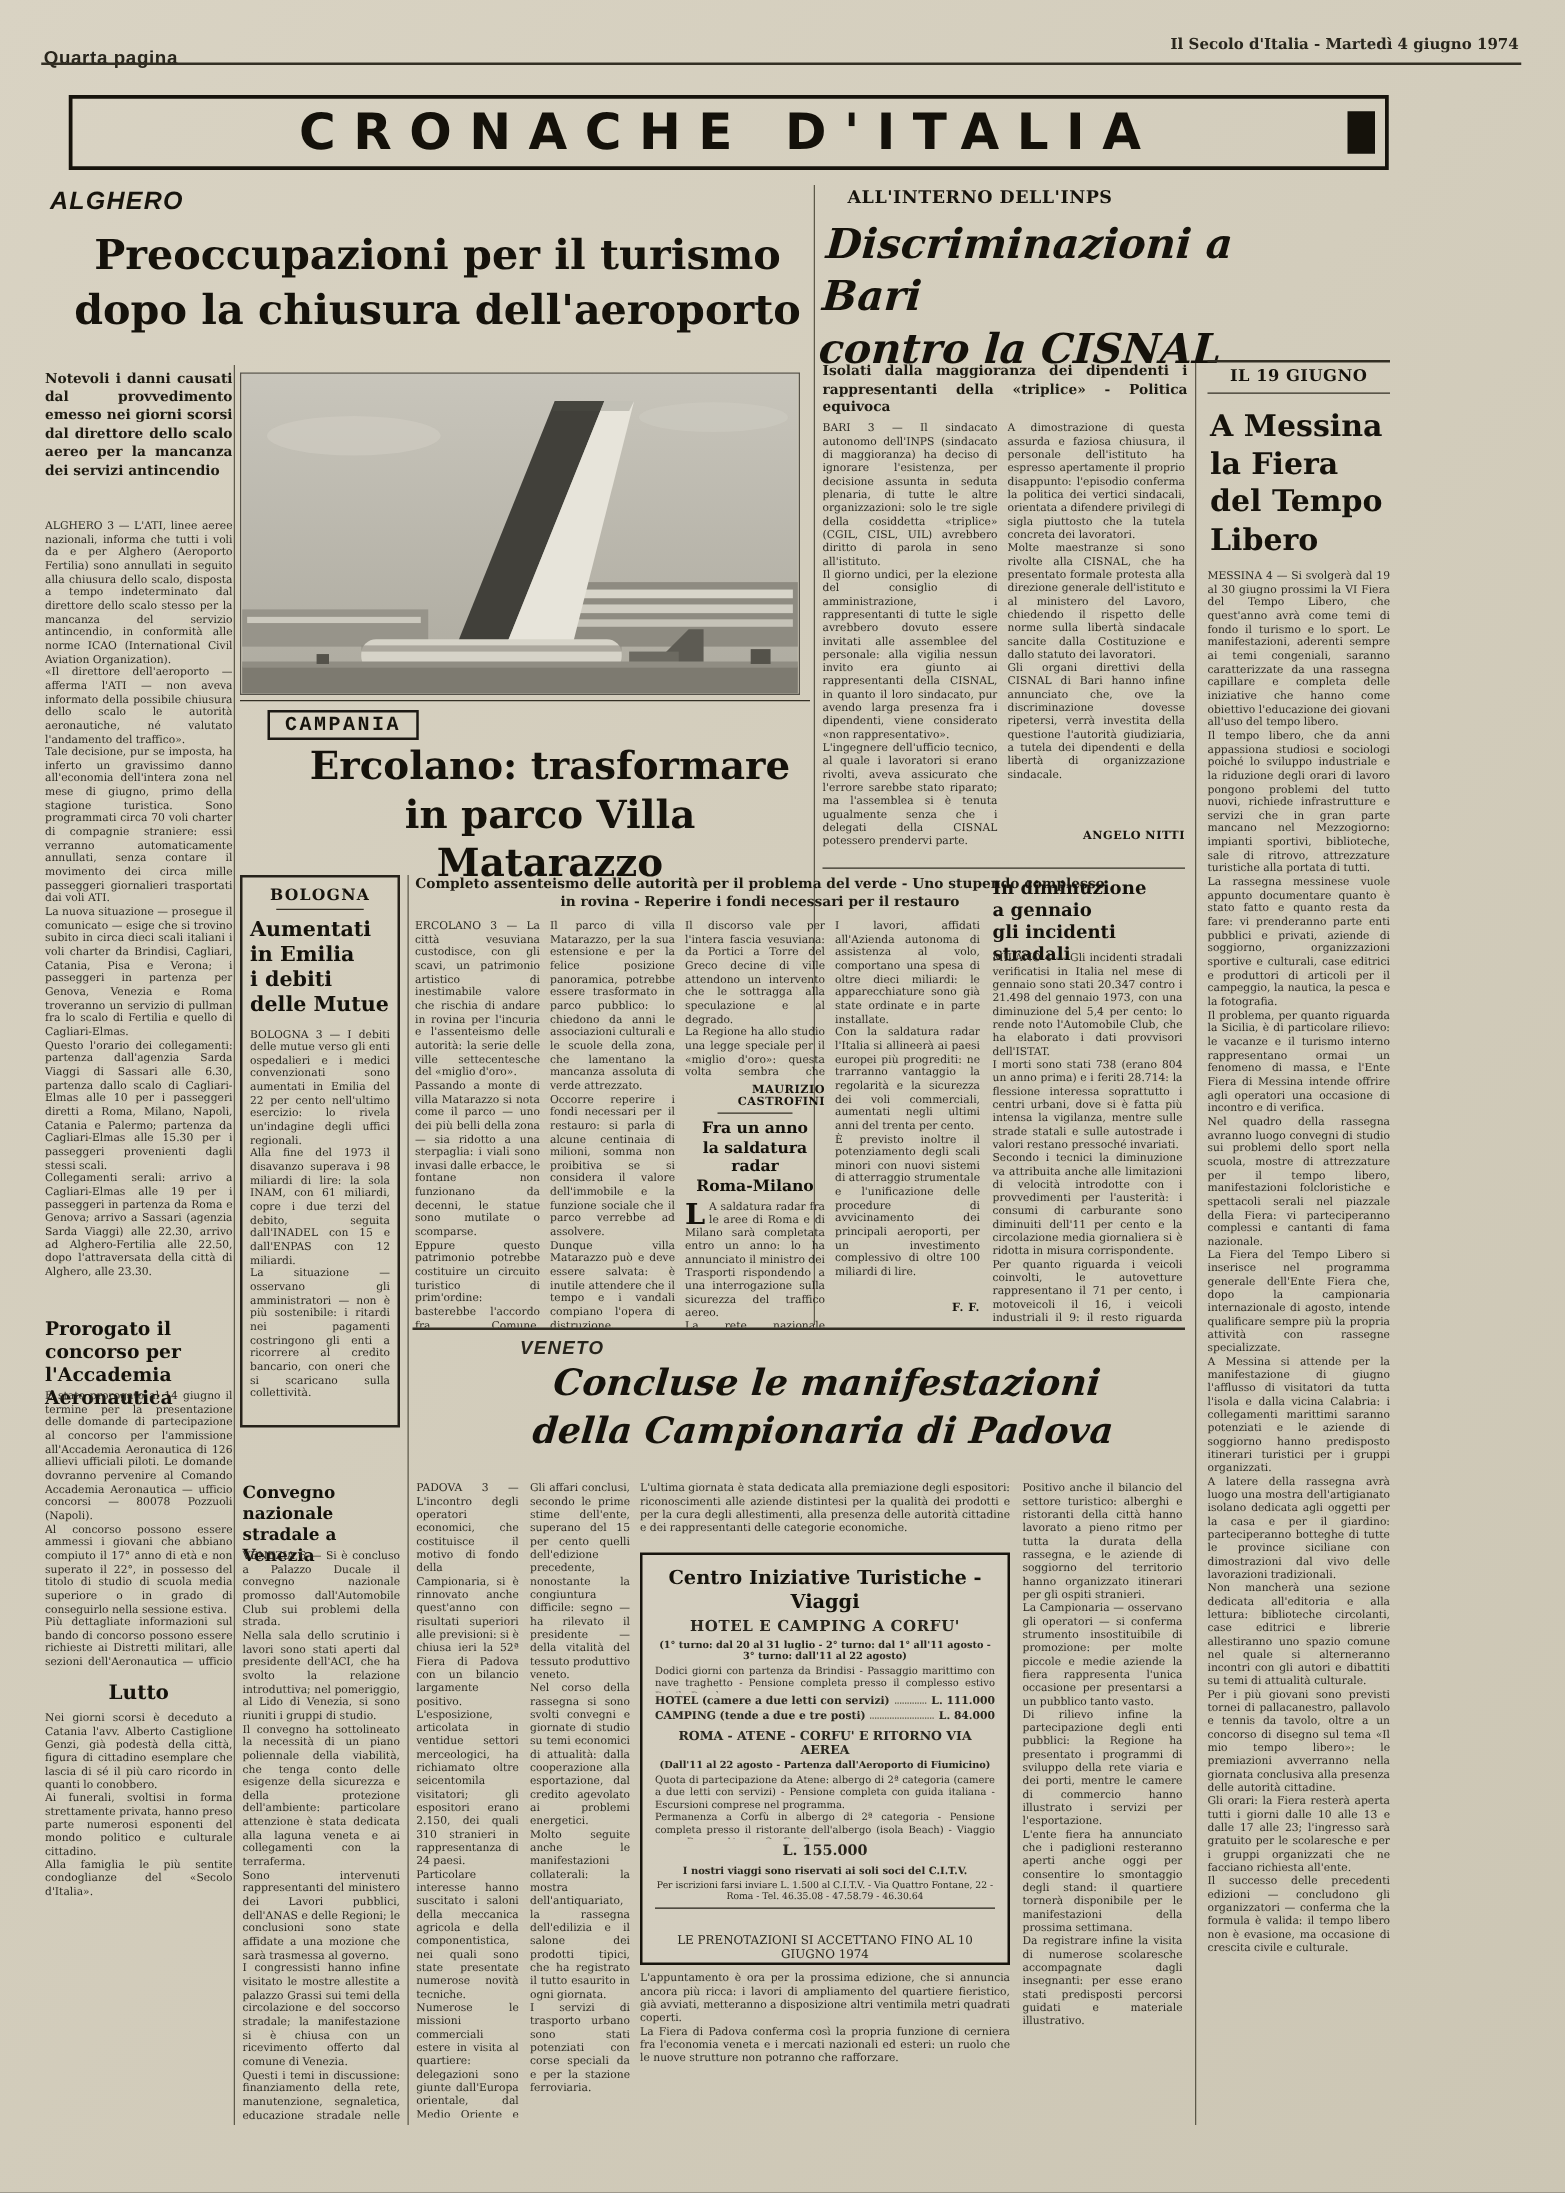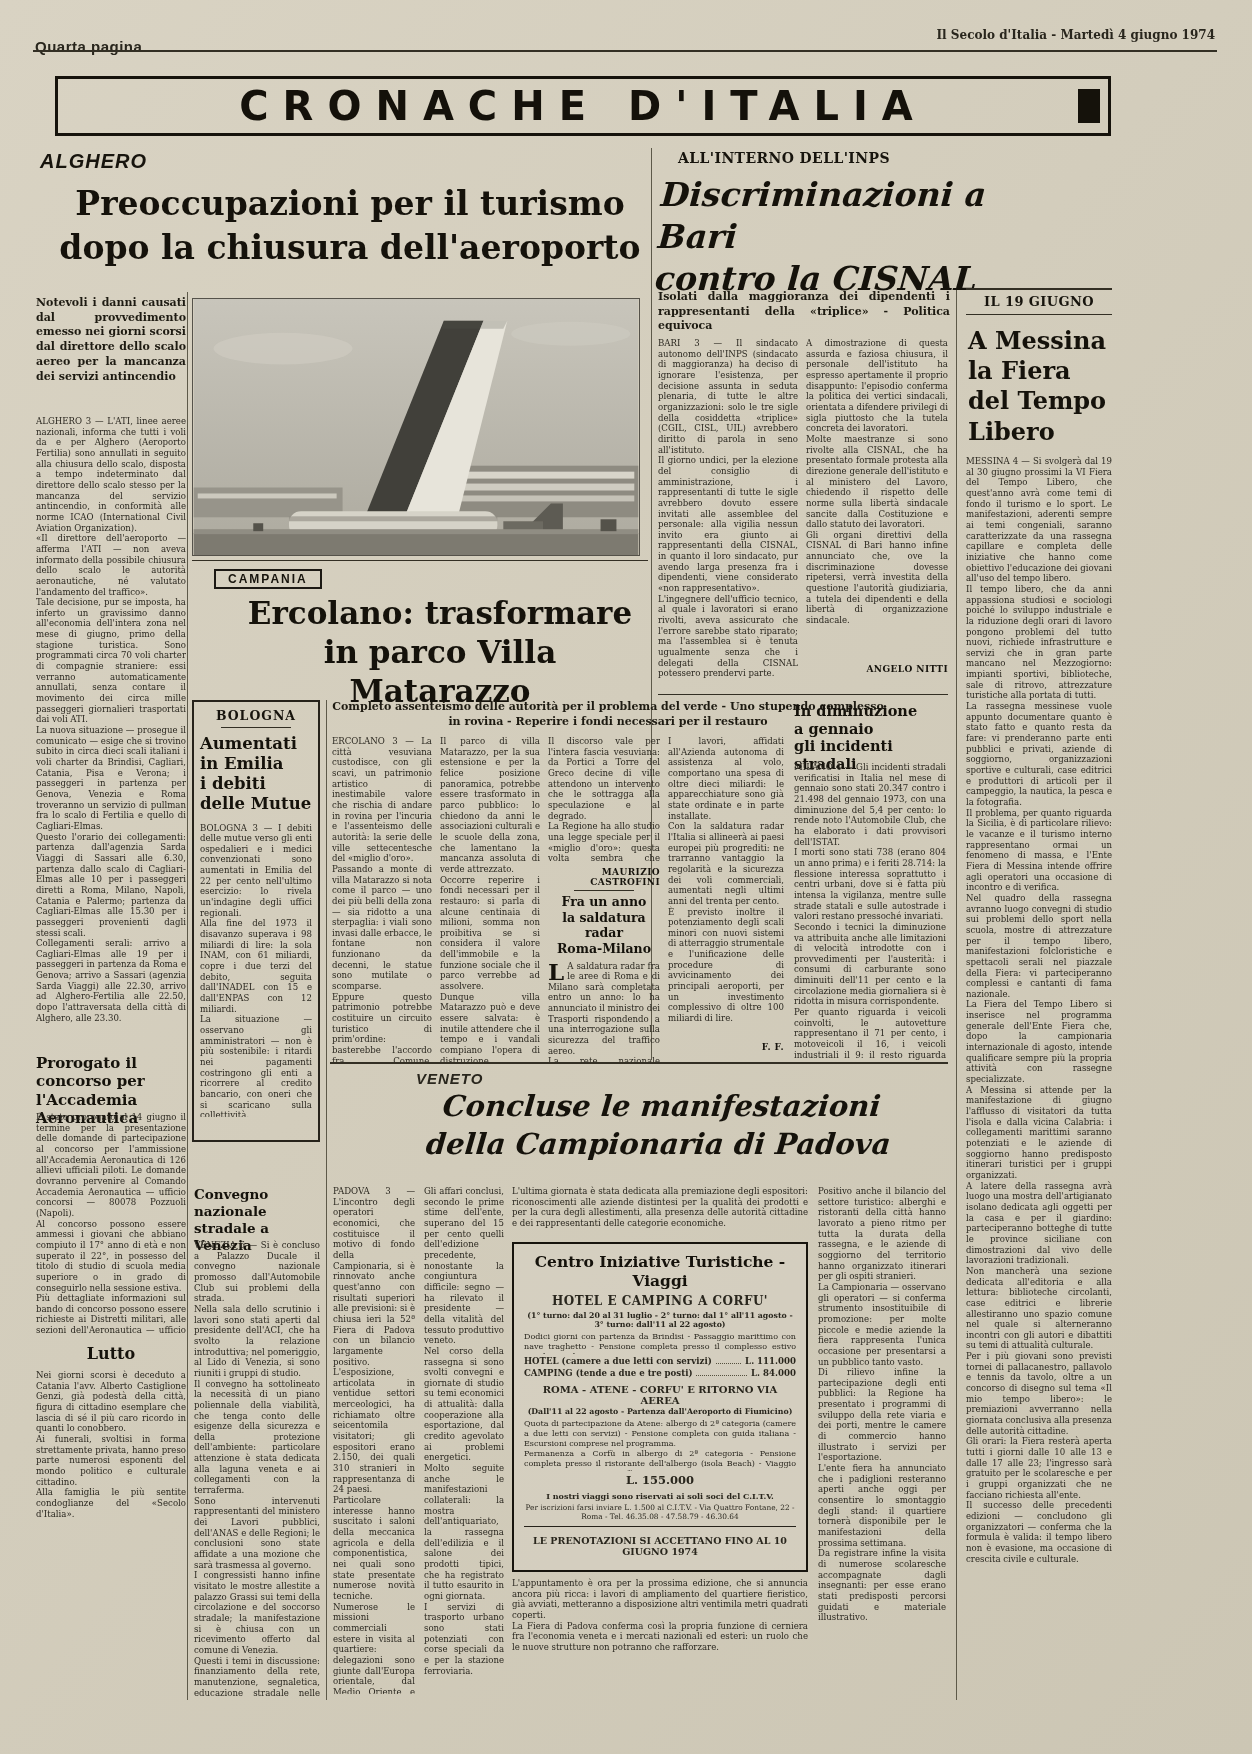--- a/index.html
+++ b/index.html
@@ -9,21 +9,21 @@
   .abs{position:absolute;}
   .hrule{position:absolute;background:#332f24;}
   .vrule{position:absolute;width:1px;background:#5d5949;}
   .body{font-size:8.6px;line-height:1.24;text-align:justify;white-space:pre-line;overflow:hidden;color:#2b2820;}
   .hl{font-weight:bold;color:#15120b;white-space:pre-line;font-family:"DejaVu Serif",serif;}
   .it{font-style:italic;}
   .standfirst{font-weight:bold;font-size:11px;line-height:1.34;text-align:justify;white-space:pre-line;color:#1e1b12;overflow:hidden;}
   .byline{font-weight:bold;font-size:9px;text-align:right;letter-spacing:.4px;color:#17140d;}
   .k1{font-family:"Liberation Sans",sans-serif;font-weight:bold;font-style:italic;font-size:20px;letter-spacing:1px;color:#17140d;}
   .k2{font-family:"DejaVu Serif",serif;font-weight:bold;font-size:14px;letter-spacing:.4px;color:#17140d;}
-  .boxk{display:inline-block;border:2px solid #1c1914;padding:1px 12px;font-family:Liberation Sans, sans-serif;font-weight:bold;font-size:12px;letter-spacing:2px;color:#17140d;background:transparent;}
+  .boxk{display:inline-block;border:2px solid #1c1914;padding:1px 12px;font-family:Liberation Mono, monospace;font-weight:bold;font-size:16px;letter-spacing:2px;color:#17140d;background:transparent;}
   #banner{position:absolute;left:55px;top:76px;width:1056px;height:60px;border:3px solid #16130c;box-sizing:border-box;
           display:flex;align-items:center;justify-content:center;}
   #banner .txt{font-family:"DejaVu Sans",sans-serif;font-weight:bold;font-size:40px;letter-spacing:14px;color:#14110a;white-space:nowrap;}
   #banner .marker{position:absolute;right:8px;top:10px;width:22px;height:34px;background:#15120b;}
   .dropcap::first-letter{float:left;font-size:23px;line-height:.8;font-weight:bold;padding:2px 3px 0 0;color:#15120b;}
   .adbox{position:absolute;border:2px solid #17140d;box-sizing:border-box;padding:8px 10px;overflow:hidden;background:rgba(222,216,204,.35);}
   .adrow{display:flex;justify-content:space-between;align-items:baseline;font-size:8.6px;font-weight:bold;margin:2px 0;}
   .adrow .dots{flex:1;border-bottom:1px dotted #55513f;margin:0 4px;}
   .ctr{text-align:center;}
   .photo-frame{position:absolute;border:1px solid #55524a;box-sizing:border-box;}
@@ -235,16 +235,16 @@
       <span class="dots"></span>
       <span>L. 84.000</span>
     </div>
     <div class="ctr" style="font-weight:bold;font-size:10px;margin-top:6px;">ROMA - ATENE - CORFU' E RITORNO VIA AEREA</div>
     <div class="ctr" style="font-weight:bold;font-size:7.8px;margin-top:1px;">(Dall'11 al 22 agosto - Partenza dall'Aeroporto di Fiumicino)</div>
     <div class="body" style="font-size:8px;margin-top:3px;height:52px;">Quota di partecipazione da Atene: albergo di 2ª categoria (camere a due letti con servizi) - Pensione completa con guida italiana - Escursioni comprese nel programma.
 Permanenza a Corfù in albergo di 2ª categoria - Pensione completa presso il ristorante dell'albergo (isola Beach) - Viaggio aereo Roma - Atene - Corfù - Roma:</div>
     <div class="ctr" style="font-weight:bold;font-size:11.5px;margin-top:2px;">L. 155.000</div>
     <div class="ctr" style="font-weight:bold;font-size:8px;margin-top:4px;">I nostri viaggi sono riservati ai soli soci del C.I.T.V.</div>
     <div class="ctr" style="font-size:7.4px;margin-top:2px;">Per iscrizioni farsi inviare L. 1.500 al C.I.T.V. - Via Quattro Fontane, 22 - Roma - Tel. 46.35.08 - 47.58.79 - 46.30.64</div>
-    <div class="ctr" style="font-weight:bold;font-size:9.5px;border-top:1px solid #26221a;margin-top:5px;padding-top:8px;">LE PRENOTAZIONI SI ACCETTANO FINO AL 10 GIUGNO 1974</div>
+    <div class="ctr" style="font-weight:normal;font-size:9.5px;border-top:1px solid #26221a;margin-top:5px;padding-top:20px;">LE PRENOTAZIONI SI ACCETTANO FINO AL 10 GIUGNO 1974</div>
   </div>
 
 </div>
 
 </body></html>

